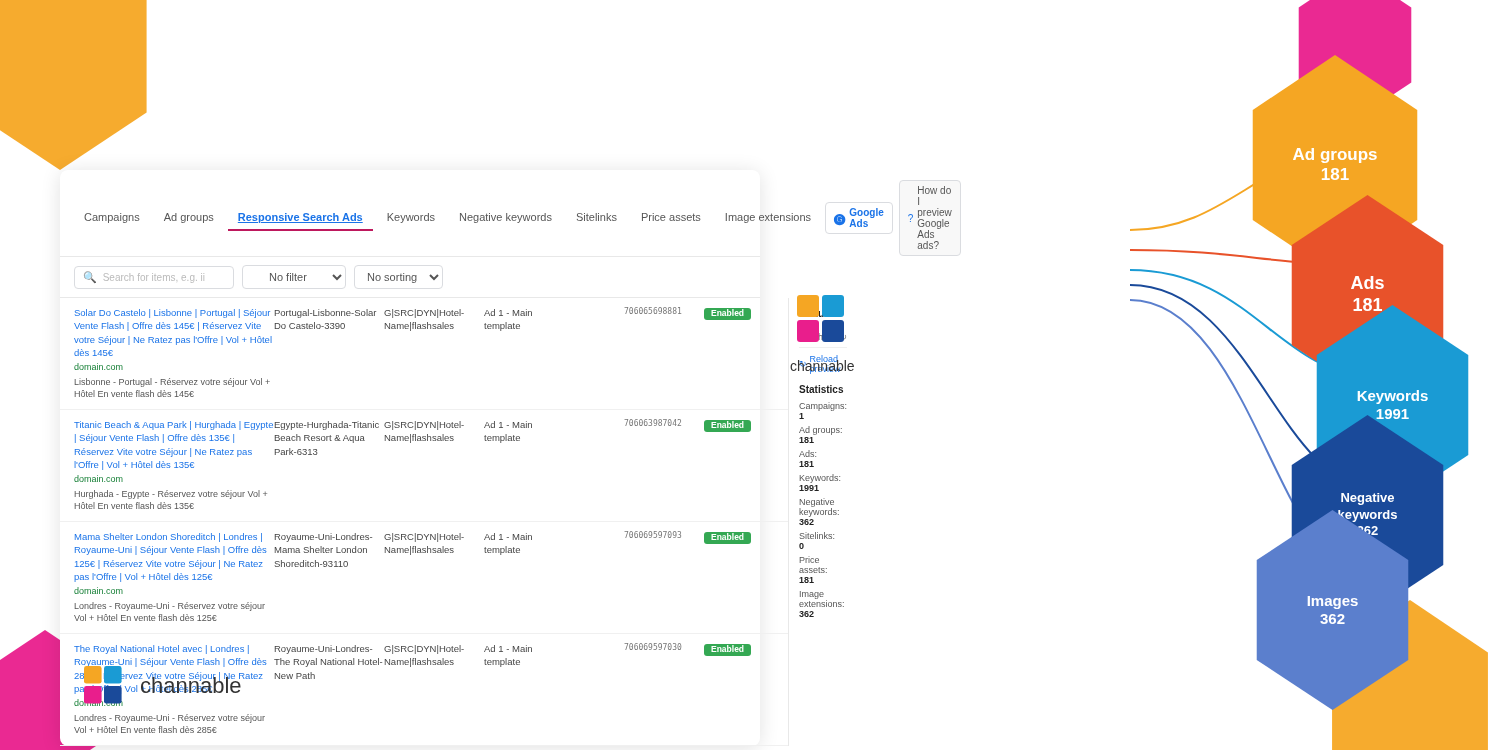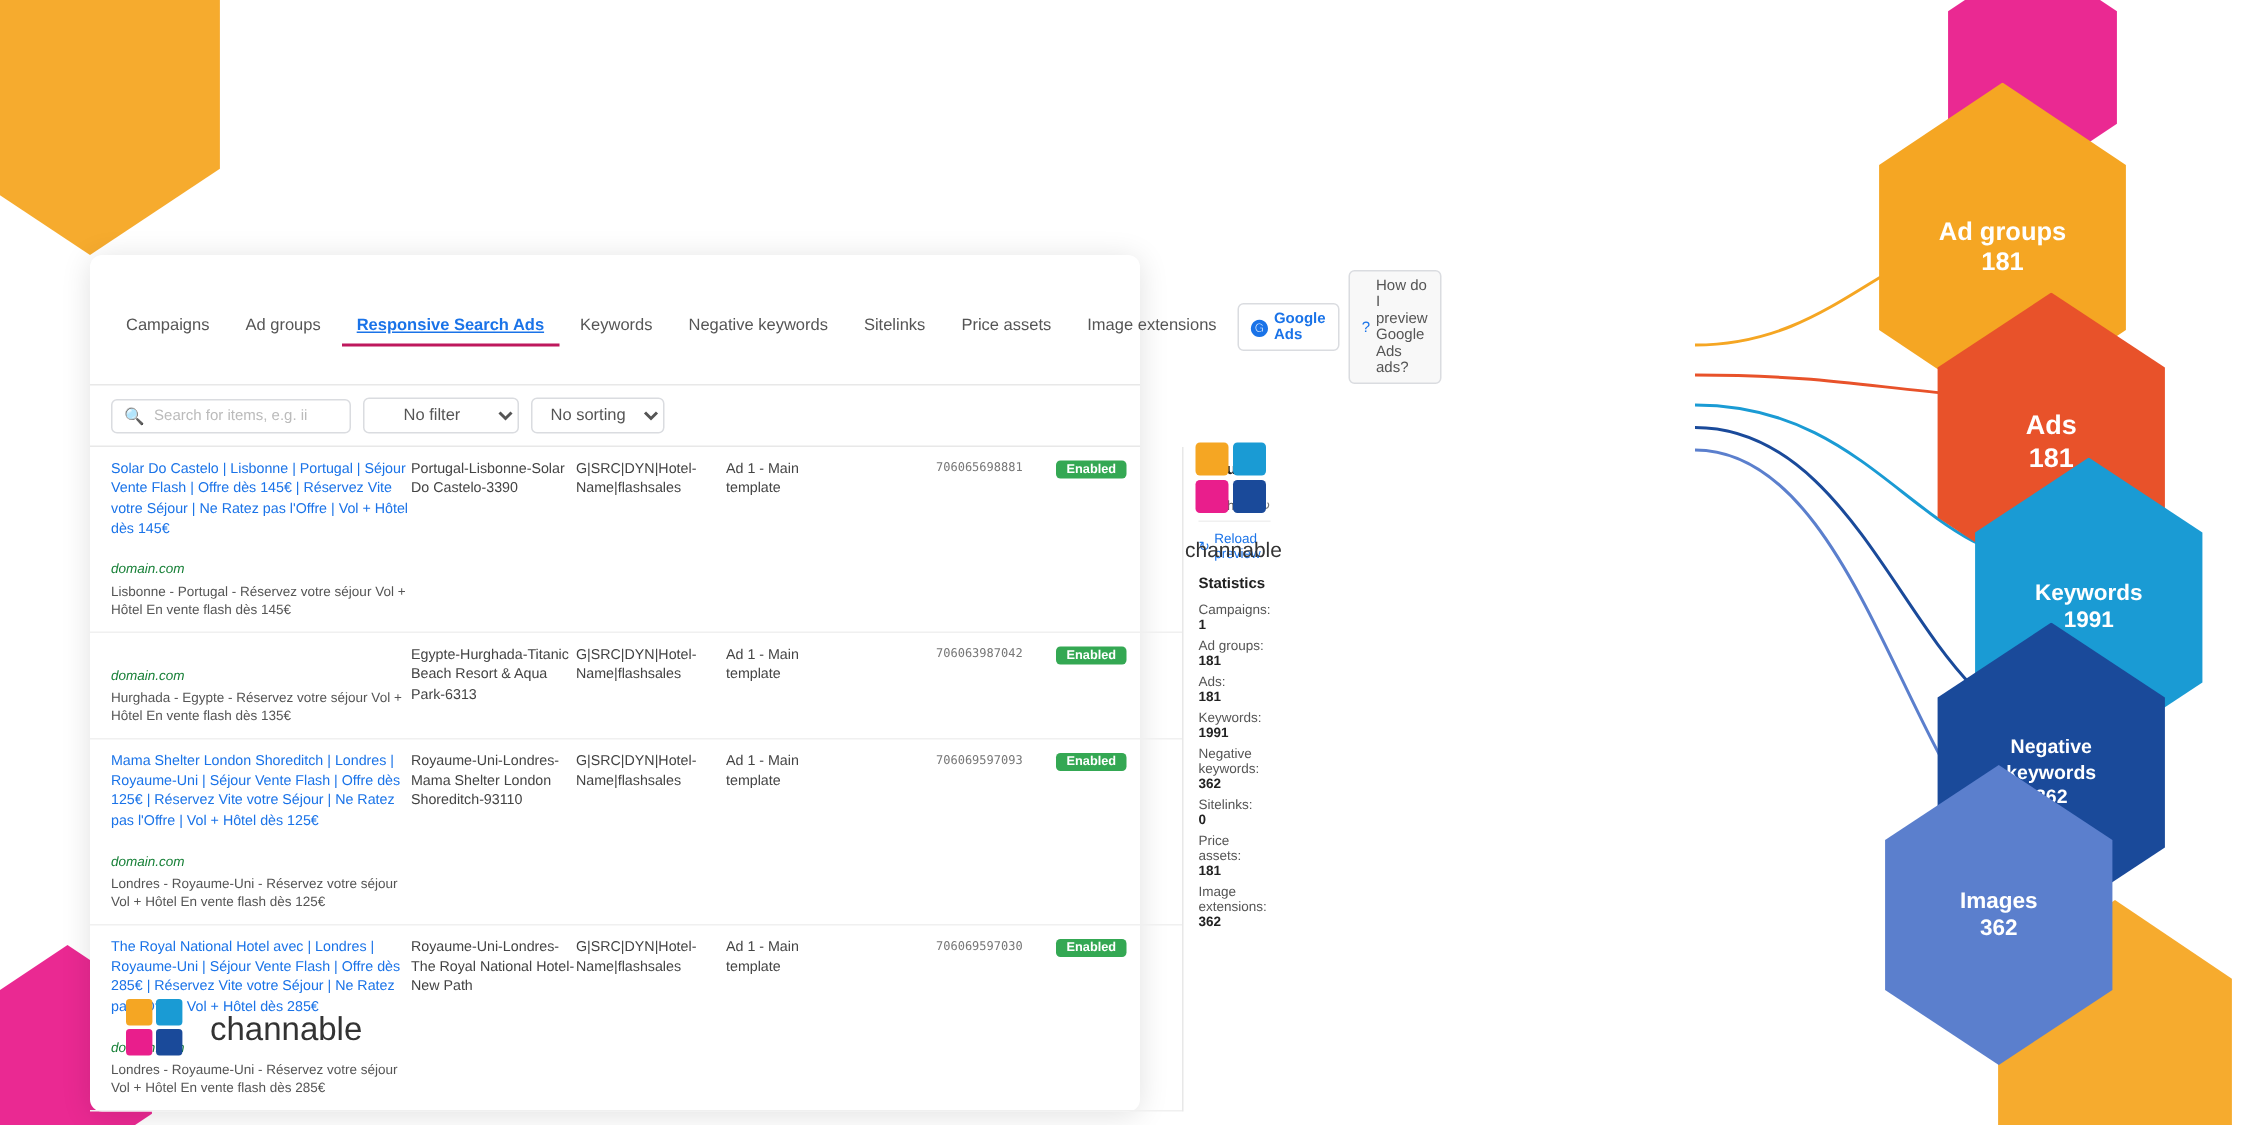--- a/index.html
+++ b/index.html
@@ -162,22 +162,21 @@
       color: #1a73e8;
       font-weight: 500;
       display: -webkit-box;
       -webkit-line-clamp: 4;
       -webkit-box-orient: vertical;
       overflow: hidden;
     }
     .ad-url {
       color: #188038;
       font-size: 9px;
-      margin-top: 14px;
-      font-style: italic;
+      margin-top: 2px;
     }
     .ad-desc {
       color: #555;
       font-size: 9px;
       margin-top: 2px;
       display: -webkit-box;
       -webkit-line-clamp: 2;
       -webkit-box-orient: vertical;
       overflow: hidden;
     }
@@ -361,20 +360,21 @@
         <div class="cell">Ad 1 - Main template</div>
         <div class="cell"></div>
         <div class="cell google-id">706065698881</div>
         <div class="cell">
           <span class="status-badge">Enabled</span>
         </div>
       </div>
 
       <div class="table-row">
         <div class="ad-cell">
+          <div class="ad-title">Titanic Beach &amp; Aqua Park | Hurghada | Egypte | Séjour Vente Flash | Offre dès 135€ | Réservez Vite votre Séjour | Ne Ratez pas l'Offre | Vol + Hôtel dès 135€</div>
           <div class="ad-url">domain.com</div>
           <div class="ad-desc">Hurghada - Egypte - Réservez votre séjour Vol + Hôtel En vente flash dès 135€</div>
         </div>
         <div class="cell">Egypte-Hurghada-Titanic Beach Resort &amp; Aqua Park-6313</div>
         <div class="cell">G|SRC|DYN|Hotel-Name|flashsales</div>
         <div class="cell">Ad 1 - Main template</div>
         <div class="cell"></div>
         <div class="cell google-id">706063987042</div>
         <div class="cell">
           <span class="status-badge">Enabled</span>

